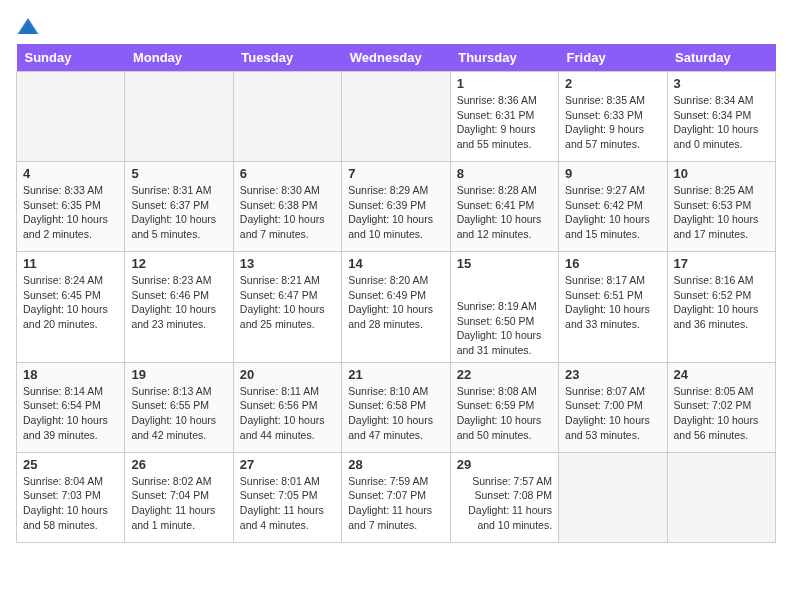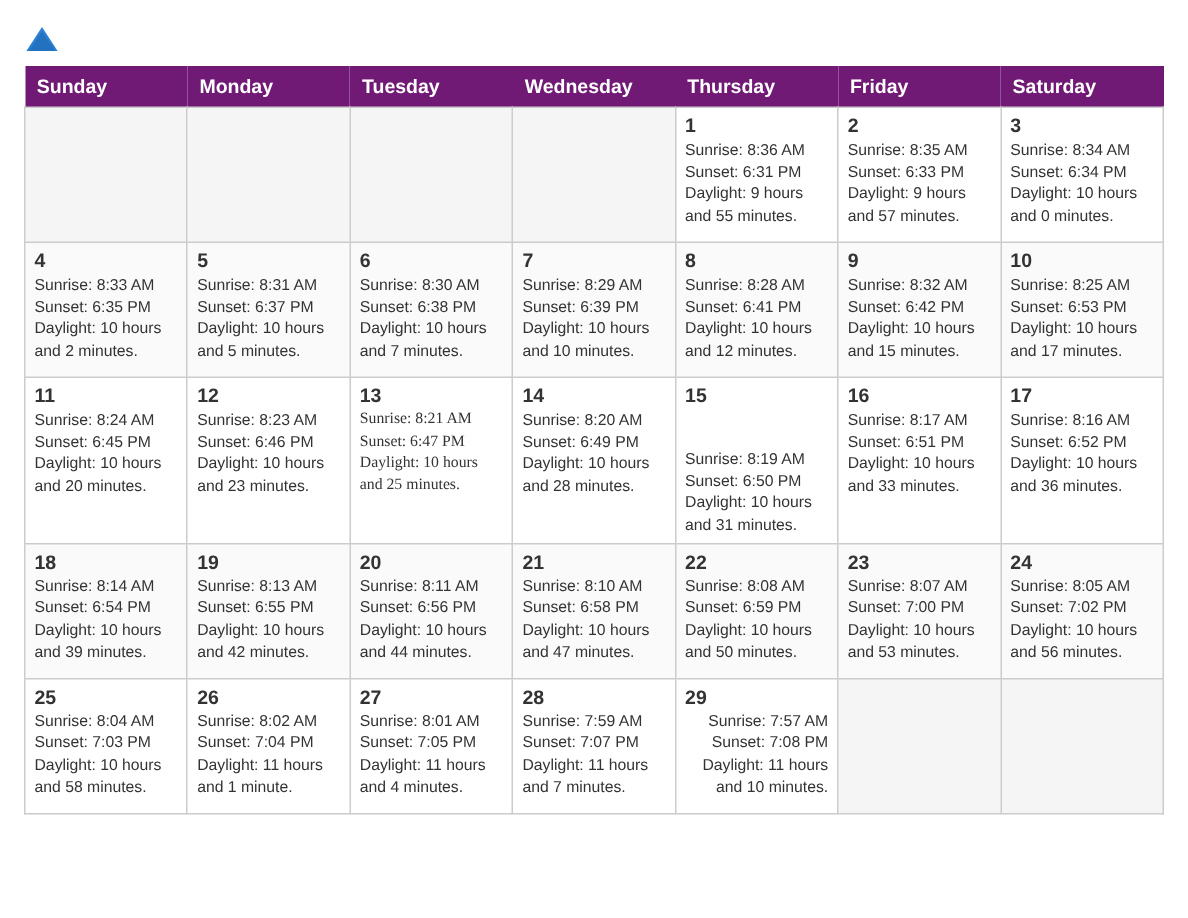--- a/index.html
+++ b/index.html
@@ -36,21 +36,21 @@
     .location-title {
       font-size: 16px;
       color: #555;
     }
     table {
       width: 100%;
       border-collapse: collapse;
       table-layout: fixed;
     }
     th {
-      background-color: #701a75;
+      background-color: #8b5cf6;
       color: #fff;
       text-align: left;
       padding: 6px 8px;
       font-size: 13px;
       font-weight: bold;
     }
     td {
       border: 1px solid #ccc;
       vertical-align: top;
       padding: 4px 6px;
@@ -170,21 +170,21 @@
         </td>
         <td>
           <span class="day-number">8</span>
           <div class="day-info" style="white-space: pre-line;">Sunrise: 8:28 AM
 Sunset: 6:41 PM
 Daylight: 10 hours
 and 12 minutes.</div>
         </td>
         <td>
           <span class="day-number">9</span>
-          <div class="day-info" style="white-space: pre-line;">Sunrise: 8:32 AM
+          <div class="day-info" style="white-space: pre-line;">Sunrise: 9:27 AM
 Sunset: 6:42 PM
 Daylight: 10 hours
 and 15 minutes.</div>
         </td>
         <td>
           <span class="day-number">10</span>
           <div class="day-info" style="white-space: pre-line;">Sunrise: 8:25 AM
 Sunset: 6:53 PM
 Daylight: 10 hours
 and 17 minutes.</div>
@@ -200,21 +200,21 @@
         </td>
         <td>
           <span class="day-number">12</span>
           <div class="day-info" style="white-space: pre-line;">Sunrise: 8:23 AM
 Sunset: 6:46 PM
 Daylight: 10 hours
 and 23 minutes.</div>
         </td>
         <td>
           <span class="day-number">13</span>
-          <div class="day-info" style="white-space: pre-line; font-family: Liberation Serif, serif;">Sunrise: 8:21 AM
+          <div class="day-info" style="white-space: pre-line;">Sunrise: 8:21 AM
 Sunset: 6:47 PM
 Daylight: 10 hours
 and 25 minutes.</div>
         </td>
         <td>
           <span class="day-number">14</span>
           <div class="day-info" style="white-space: pre-line;">Sunrise: 8:20 AM
 Sunset: 6:49 PM
 Daylight: 10 hours
 and 28 minutes.</div>

